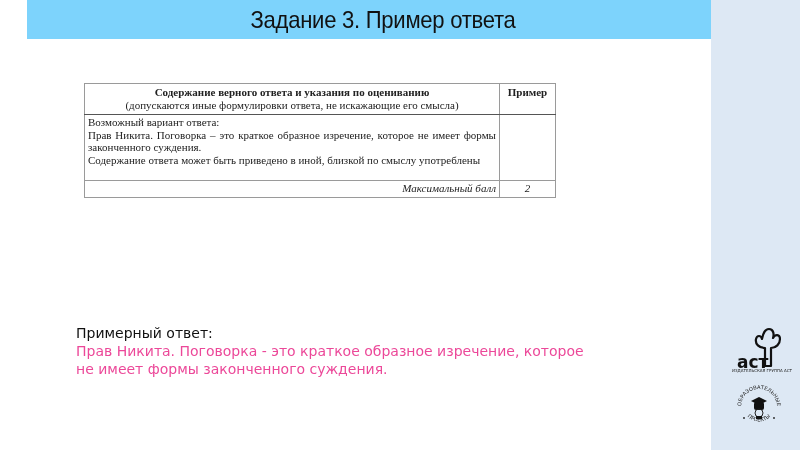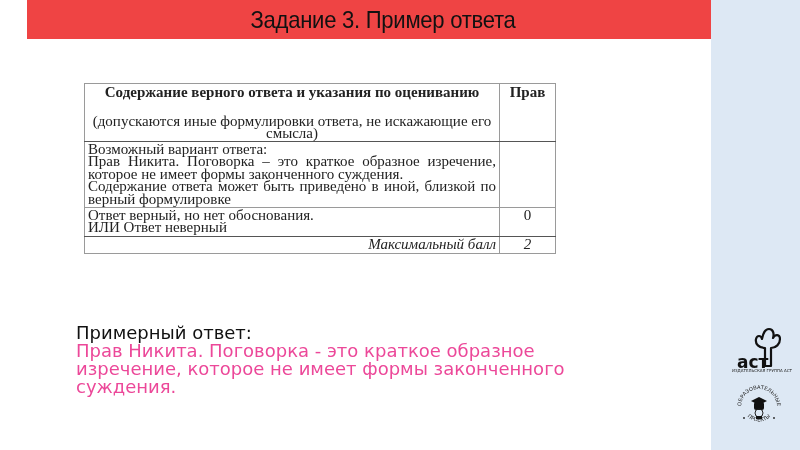--- a/index.html
+++ b/index.html
@@ -1,40 +1,40 @@
 <!DOCTYPE html>
 <html><head>
 <meta charset="utf-8">
 <style>
   html, body { margin:0; padding:0; }
   body { width:800px; height:450px; position:relative; overflow:hidden; background:#ffffff;
          font-family:"Liberation Sans", sans-serif; }
-  .title-banner { position:absolute; left:27px; top:0; width:713px; height:39px; background:#ef4444;
+  .title-banner { position:absolute; left:27px; top:0; width:713px; height:39px; background:#7dd3fc;
          display:flex; align-items:center; justify-content:center; }
   .title-text { font-family:"Liberation Sans", sans-serif; font-size:24px; color:#111; letter-spacing:-0.3px; transform:scaleX(0.92); }
   .side-panel { position:absolute; left:711px; top:0; width:89px; height:450px; background:#dde8f4; }
 
   table.rubric { position:absolute; left:84px; top:83px; width:472px; border-collapse:collapse;
-         font-family:"Liberation Serif", serif; font-size:15px; color:#222; line-height:12.5px; }
+         font-family:"Liberation Serif", serif; font-size:11px; color:#222; line-height:12.5px; }
   table.rubric td { border:1px solid #9a9a9a; padding:1px 3px; vertical-align:top; }
   table.rubric tr.hdr td { border-bottom:1.5px solid #555; text-align:center; font-weight:bold; padding-top:2px; height:27px; }
-  table.rubric tr.hdr td .sub { font-weight:normal; display:block;margin-top:16px; }
+  table.rubric tr.hdr td .sub { font-weight:normal; display:block; }
   td.pts { width:49px; text-align:center; }
   td.desc { text-align:justify; }
   tr.r1 td { height:63px; }
   tr.r2 td { height:25px; }
   tr.r3 td { height:37px; }
   tr.r4 td { height:26px; }
   tr.r4 td { border-bottom:1.5px solid #555; }
   tr.r5 td { height:14px; font-style:italic; }
   tr.r5 td.desc { text-align:right; }
   .u { }
   .it { }
 
-  .answer { position:absolute; left:76px; top:324px; font-family:"DejaVu Sans", sans-serif; font-size:18px; line-height:18px; }
+  .answer { position:absolute; left:76px; top:324px; font-family:"DejaVu Sans", sans-serif; font-size:14px; line-height:18px; }
   .answer-label { color:#111; }
   .answer-text { color:#ec4899; width:520px; }
 
   .logo-ast { position:absolute; left:735px; top:326px; width:50px; height:48px; }
   .logo-caption { position:absolute; left:730px; top:368px; width:64px; font-size:4px; text-align:center; color:#222; font-family:"DejaVu Sans", sans-serif; }
   .emblem { position:absolute; left:732px; top:380px; width:54px; height:54px; }
 </style>
 </head>
 <body>
 
@@ -44,36 +44,29 @@
 
 <div class="side-panel"></div>
 
 <table class="rubric">
   <tbody>
       <tr class="hdr">
     <td>
       <span>Содержание верного ответа и указания по оцениванию</span>
       <span class="sub">(допускаются иные формулировки ответа, не искажающие его смысла)</span>
     </td>
-    <td class="pts">Прав</td>
+    <td class="pts">Пример</td>
   </tr>
   <tr class="r1">
     <td class="desc">
       <span class="u">Возможный вариант ответа:</span><br>
       <span class="it">Прав Никита. Поговорка – это краткое образное изречение, которое не имеет формы законченного суждения.</span><br>
-      <span>Содержание ответа может быть приведено в иной, близкой по верный формулировке</span>
+      <span>Содержание ответа может быть приведено в иной, близкой по смыслу употреблены</span>
     </td>
     <td class="pts"></td>
-  </tr>
-  <tr class="r4">
-    <td class="desc">
-      <span>Ответ верный, но нет обоснования.</span><br>
-      <span>ИЛИ Ответ неверный</span>
-    </td>
-    <td class="pts">0</td>
   </tr>
   <tr class="r5">
     <td class="desc">Максимальный балл</td>
     <td class="pts">2</td>
   </tr>
 </tbody>
   </table>
 
 <div class="answer">
   <div class="answer-label">Примерный ответ:</div>

